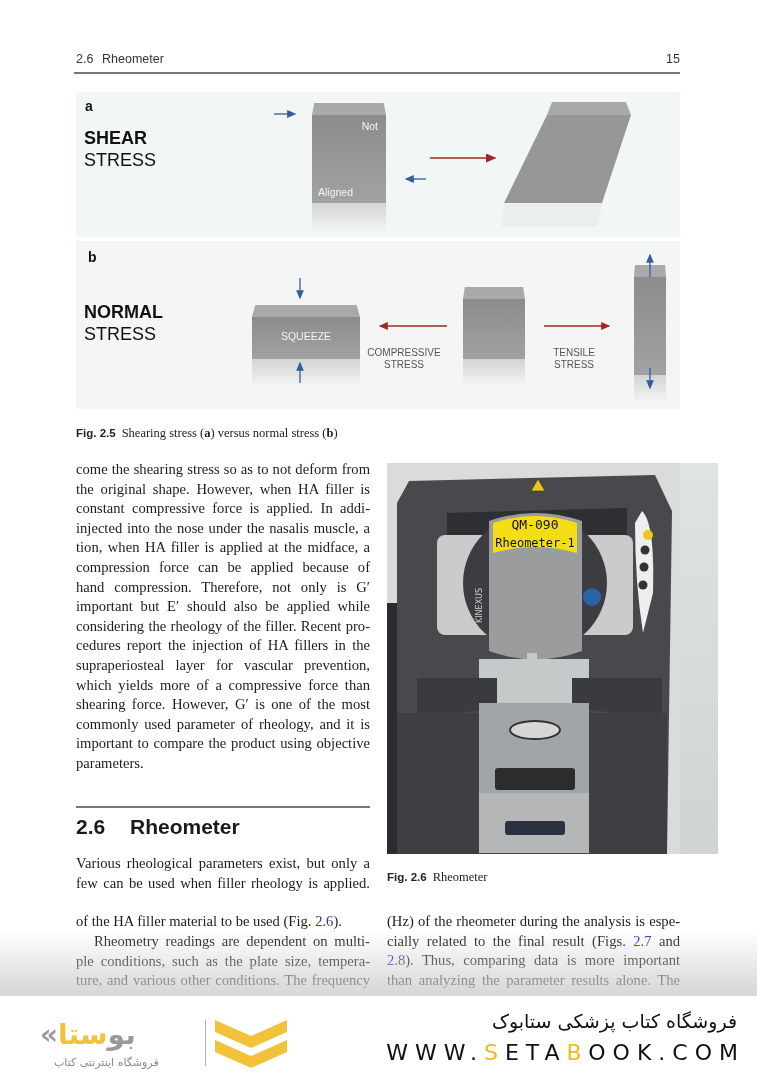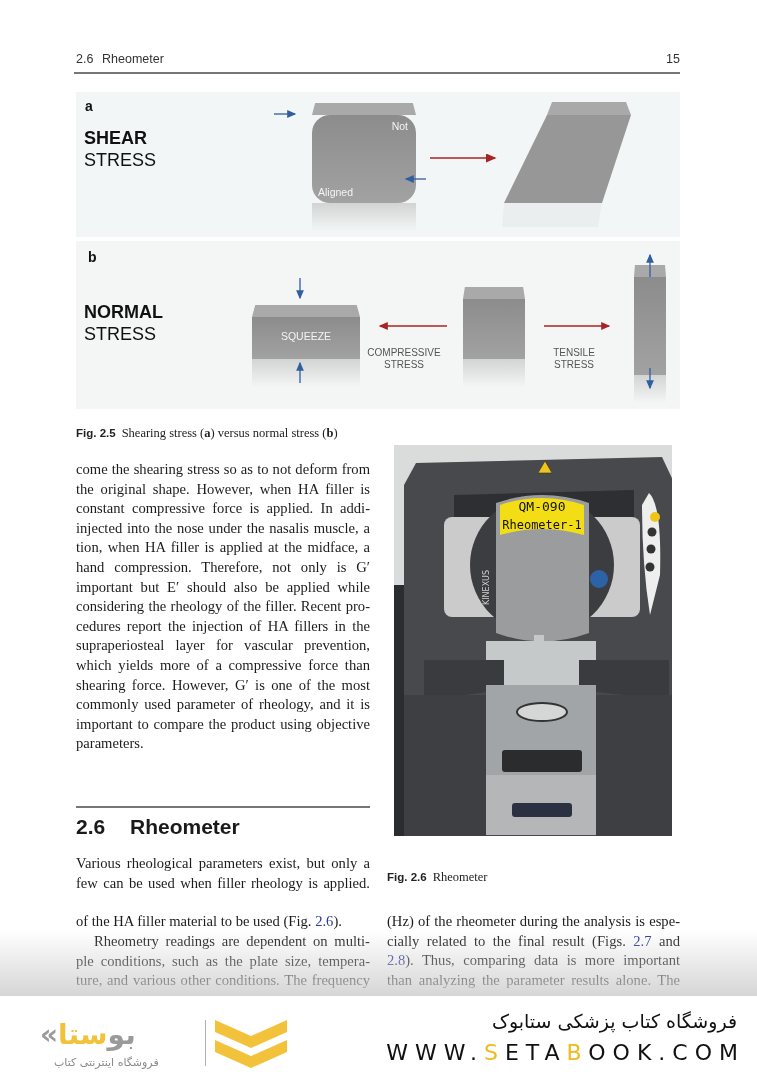--- a/index.html
+++ b/index.html
@@ -37,22 +37,22 @@
   .body-text { position: absolute; font-size: 14.6px; line-height: 19.6px; text-align: justify; color: #1c1c1c; }
   .body-text p { text-align: justify; text-align-last: justify; }
   .body-text p.last { text-align-last: left; }
   .indent { text-indent: 18px; }
   .ref { color: #2a3a99; }
 
   .sec-rule { position: absolute; left: 76px; top: 806px; width: 294px; height: 1.5px; background: #777; }
   .sec-heading { position: absolute; left: 76px; top: 815px; font-family: "Liberation Sans", sans-serif; font-weight: bold; font-size: 21px; color: #1a1a1a; }
   .sec-heading .num { display: inline-block; width: 54px; }
 
-  .photo { position: absolute; left: 387px; top: 445px; width: 278px; height: 391px; overflow: hidden;
-    background: linear-gradient(#dfe3e2, #cfd3d2); margin-left: 7px; }
+  .photo { position: absolute; left: 387px; top: 463px; width: 331px; height: 391px; overflow: hidden;
+    background: linear-gradient(#dfe3e2, #cfd3d2); }
 
   .fade { position: absolute; left: 0; top: 930px; width: 757px; height: 68px;
     background: linear-gradient(rgba(255,255,255,0), rgba(205,205,205,0.85)); pointer-events: none; }
   .footer { position: absolute; left: 0; top: 996px; width: 757px; height: 60px; background: #ffffff; }
   .footer .store-name { position: absolute; right: 20px; top: 14px; font-family: "DejaVu Sans", sans-serif; font-size: 19px; color: #111; direction: rtl; }
   .footer .url { position: absolute; right: 12px; top: 44px; font-family: "DejaVu Sans", sans-serif; font-size: 22px; letter-spacing: 7px; color: #111; }
   .footer .url .hl { color: #f2b91d; }
   .footer .logo-word { position: absolute; left: 40px; top: 22px; font-family: "DejaVu Sans", sans-serif; font-size: 28px; font-weight: bold; color: #9a9a9a; }
   .footer .logo-word .y { color: #f2c23a; }
   .footer .logo-tag { position: absolute; left: 54px; top: 60px; font-family: "DejaVu Sans", sans-serif; font-size: 11px; color: #8a8a8a; direction: rtl; }
@@ -67,21 +67,21 @@
   <span class="page">15</span>
 </div>
 <div class="head-rule"></div>
 
 <div class="panel panel-a">
   <span class="panel-label" style="left:9px; top:6px;">a</span>
   <div class="panel-title" style="left:8px; top:35px;">
     <span class="bold">SHEAR</span>
     <span class="reg">STRESS</span>
   </div>
-  <div class="block" style="left:236px; top:23px; width:104px; height:88px;border-radius:18px;">
+  <div class="block" style="left:236px; top:23px; width:74px; height:88px;">
     <div class="reflect"></div>
     <span class="block-label" style="right:8px; top:5px;">Not</span>
     <span class="block-label" style="left:6px; bottom:5px;">Aligned</span>
   </div>
   <svg class="arrows" width="604" height="145">
     <defs>
       <marker id="ab" markerWidth="8" markerHeight="8" refX="6" refY="3" orient="auto">
           <path d="M0,0 L7,3 L0,6 z" fill="#2f5f9e"></path>
         </marker>
       <marker id="ar" markerWidth="8" markerHeight="8" refX="6" refY="3" orient="auto">
@@ -142,20 +142,21 @@
 <div class="caption" style="left:76px; top:426px;">
   <span class="fig">Fig. 2.5</span><span>Shearing stress (</span><b>a</b><span>) versus normal stress (</span><b>b</b><span>)</span>
 </div>
 
 <div class="body-text" id="para1" style="left:76px; top:460px; width:294px;">
     <p>come the shearing stress so as to not deform from</p>
     <p>the original shape. However, when HA filler is</p>
     <p>constant compressive force is applied. In addi-</p>
     <p>injected into the nose under the nasalis muscle, a</p>
     <p>tion, when HA filler is applied at the midface, a</p>
+    <p>compression force can be applied because of</p>
     <p>hand compression. Therefore, not only is G′</p>
     <p>important but E′ should also be applied while</p>
     <p>considering the rheology of the filler. Recent pro-</p>
     <p>cedures report the injection of HA fillers in the</p>
     <p>supraperiosteal layer for vascular prevention,</p>
     <p>which yields more of a compressive force than</p>
     <p>shearing force. However, G′ is one of the most</p>
     <p>commonly used parameter of rheology, and it is</p>
     <p>important to compare the product using objective</p>
     <p class=" last">parameters.</p>

